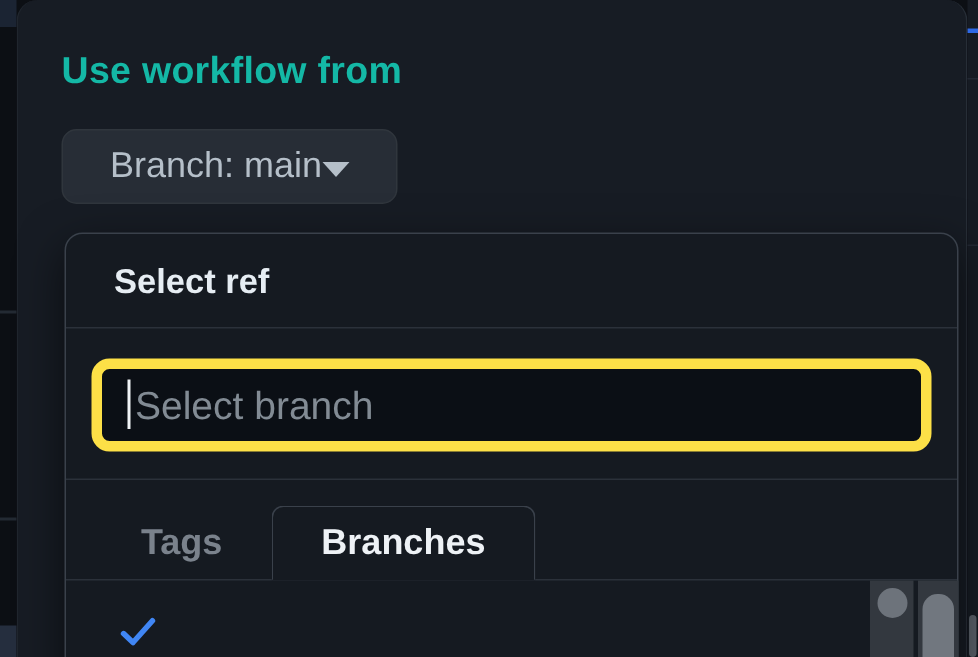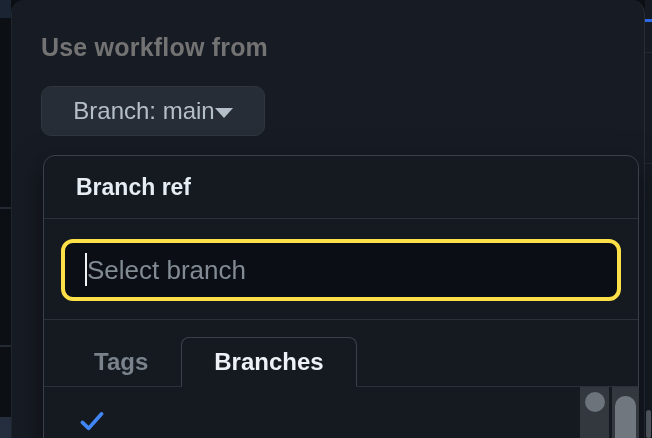--- a/index.html
+++ b/index.html
@@ -21,21 +21,21 @@
   .page-right .pg-thumb{position:absolute;left:1px;top:410px;width:5px;height:28px;border-radius:3px;background:#5a6069;}
   
   .modal{
     position:absolute;left:11px;top:0;width:634px;height:438px;
     background:#171c24;border-radius:14px 14px 0 0;
     border-left:1px solid #20262e;border-right:1px solid #272e37;
     box-sizing:border-box;
   }
   .heading{
     position:absolute;left:29px;top:33px;
-    font-size:25px;font-weight:700;color:#737373;letter-spacing:.2px;
+    font-size:25px;font-weight:700;color:#14b8a6;letter-spacing:.2px;
   }
   .branch-btn{
     position:absolute;left:29px;top:86px;width:224px;height:50px;
     background:#272d36;border:1px solid #30363d;border-radius:10px;
     display:flex;align-items:center;justify-content:center;
     cursor:pointer;box-sizing:border-box;padding:0;
   }
   .branch-btn .lbl{font-size:24px;color:#b5bfc9;font-family:inherit;}
   .caret{
     width:0;height:0;margin-top:3px;
@@ -52,21 +52,21 @@
     height:63px;display:flex;align-items:center;padding-left:32px;
     border-bottom:1px solid #2b313a;box-sizing:border-box;
   }
   .panel-title{font-size:23px;font-weight:700;color:#e6edf3;}
   .search-section{
     height:101px;border-bottom:1px solid #2b313a;box-sizing:border-box;
     padding:20px 17px 0 17px;position:relative;
   }
   .ref-input{
     width:560px;height:62px;box-sizing:border-box;
-    background:#0b0f15;border:4px solid #fde047;border-radius:12px;
+    background:#0b0f15;border:7px solid #fde047;border-radius:12px;
     color:#e6edf3;font-size:26px;font-family:inherit;
     padding:0 0 0 22px;outline:none;display:block;
   }
   .ref-input::placeholder{color:#828b94;opacity:1;}
   .text-cursor{
     position:absolute;left:41px;top:34px;width:2px;height:33px;background:#f0f3f6;
   }
   
   .tabs{
     height:67px;display:flex;align-items:flex-end;padding-left:17px;
@@ -118,21 +118,21 @@
     <div class="heading">Use workflow from</div>
 
     <button class="branch-btn">
       <span class="lbl">Branch: main</span>
       <span class="caret"></span>
     </button>
 
     <div class="panel">
 
       <div class="panel-header">
-        <span class="panel-title">Branch ref</span>
+        <span class="panel-title">Select ref</span>
       </div>
 
       <div class="search-section">
         <input class="ref-input" type="text" placeholder="Select branch" style="">
         <div class="text-cursor"></div>
       </div>
 
       <div class="tabs">
         <div class="tab">
           <span>Tags</span>

